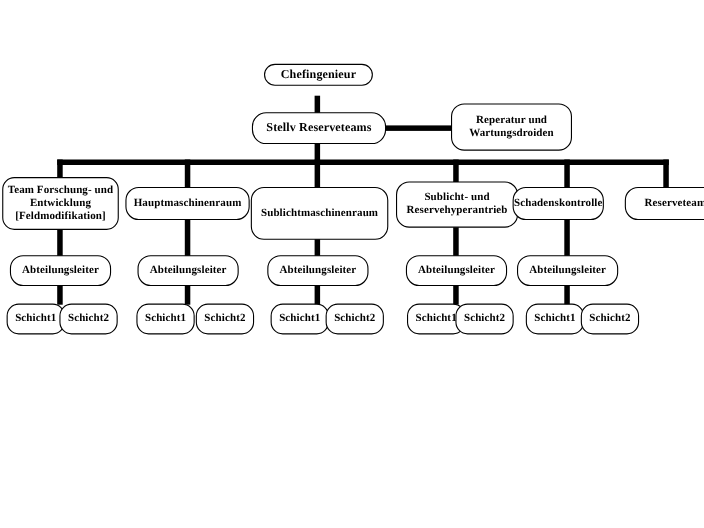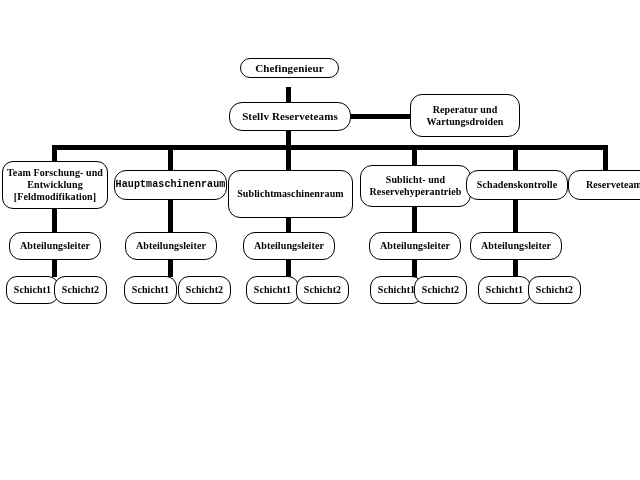--- a/index.html
+++ b/index.html
@@ -89,34 +89,34 @@
   <div class="connector" style="left:412px; top:145px; width:5px; height:21px;"></div>
   <div class="connector" style="left:513px; top:145px; width:5px; height:27px;"></div>
   <div class="connector" style="left:603px; top:145px; width:5px; height:27px;"></div>
 
   <div class="node tiny" style="left:2px; top:161px; width:106px; height:48px;">
     <span>Team Forschung- und
 Entwicklung
 [Feldmodifikation]</span>
   </div>
 
-  <div class="node small" style="left:114px; top:170px; width:113px; height:30px;font-family:Liberation Mono, monospace;">
+  <div class="node small" style="left:114px; top:170px; width:113px; height:30px;">
     <span>Hauptmaschinenraum</span>
   </div>
 
   <div class="node small" style="left:228px; top:170px; width:125px; height:48px;">
     <span>Sublichtmaschinenraum</span>
   </div>
 
   <div class="node small" style="left:360px; top:165px; width:111px; height:42px;">
     <span>Sublicht- und
 Reservehyperantrieb</span>
   </div>
 
-  <div class="node small" style="left:466px; top:170px; width:102px; height:30px;">
+  <div class="node small" style="left:466px; top:170px; width:83px; height:30px;">
     <span>Schadenskontrolle</span>
   </div>
 
   <div class="node small" style="left:568px; top:170px; width:96px; height:30px;">
     <span>Reserveteams</span>
   </div>
 
   <div class="connector" style="left:52px; top:208px; width:5px; height:25px;"></div>
   <div class="connector" style="left:168px; top:199px; width:5px; height:34px;"></div>
   <div class="connector" style="left:286px; top:199px; width:5px; height:34px;"></div>

